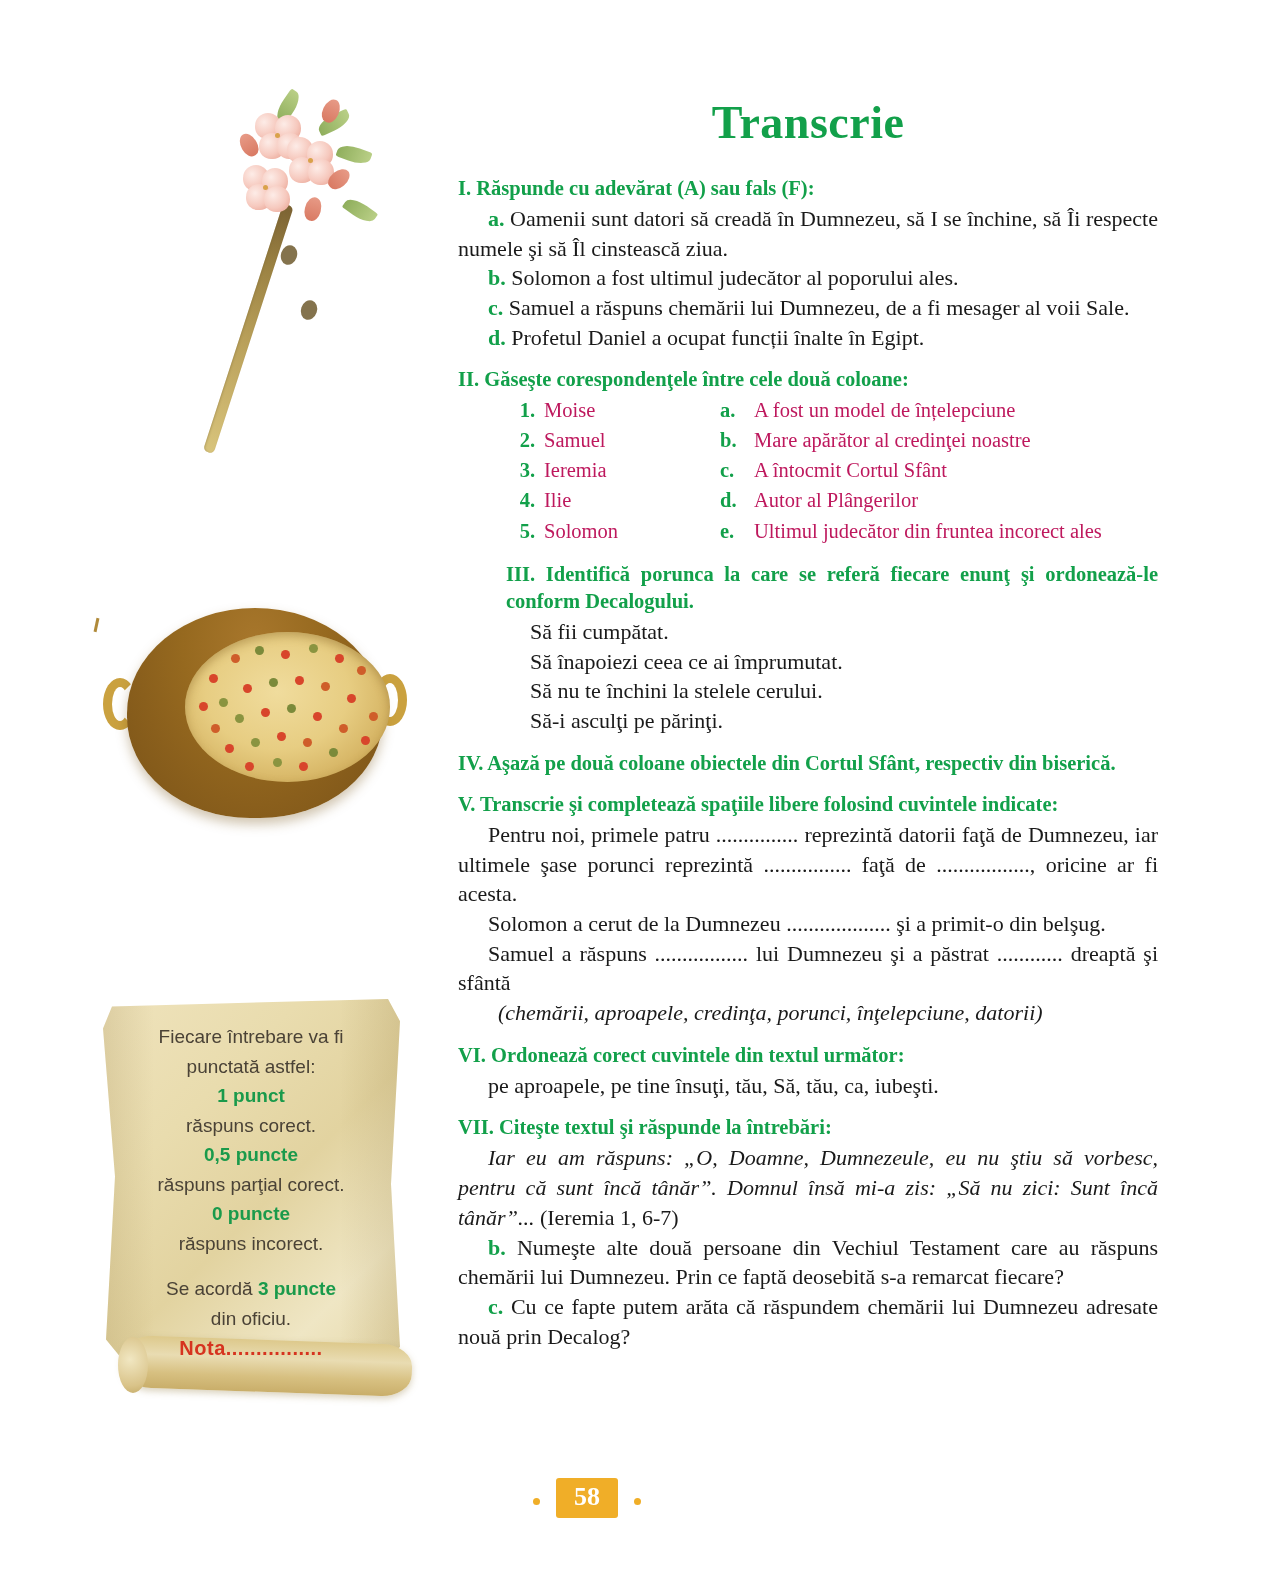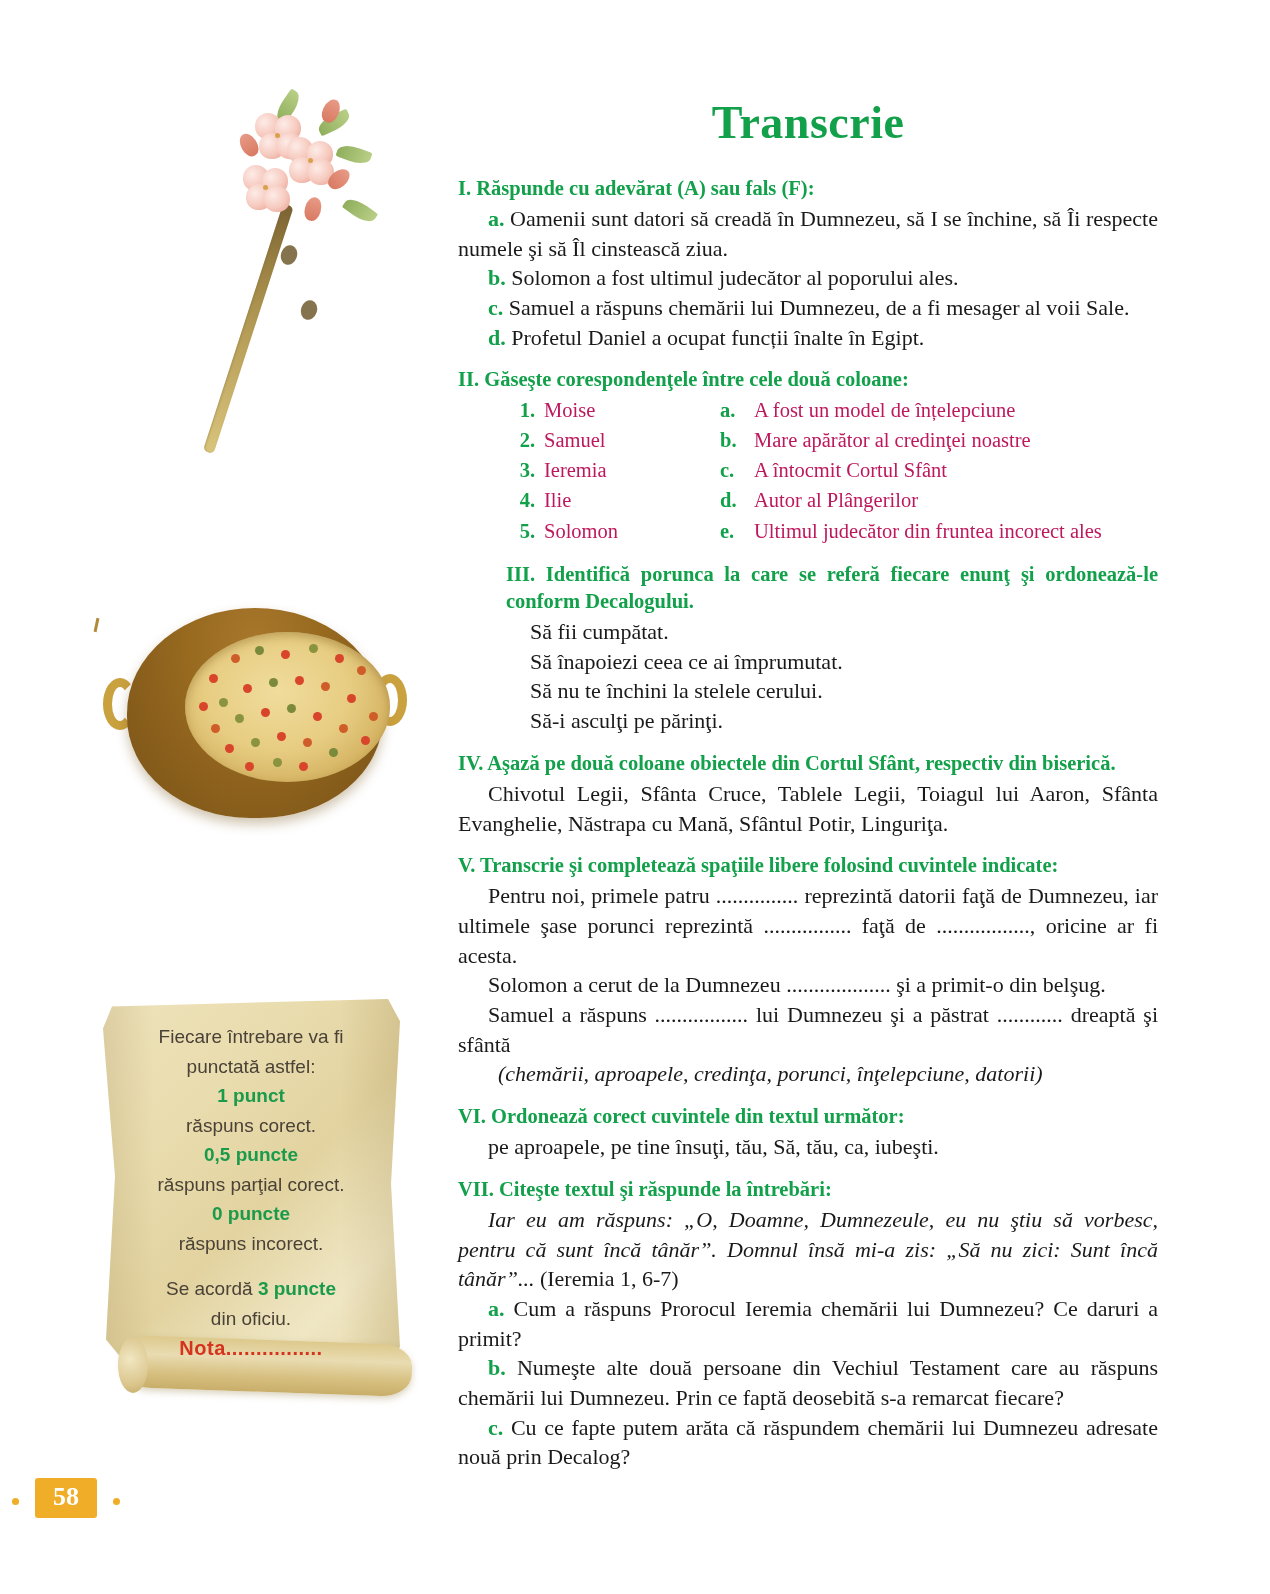--- a/index.html
+++ b/index.html
@@ -199,21 +199,21 @@
   table.match td.name { width: 176px; }
   table.match td.let { width: 34px; color: #12a04a; font-weight: bold; }
   .quote { font-style: italic; }
   .wordbank { font-style: italic; text-indent: 40px; display: block; }
 
   
   .footer {
     position: absolute;
     left: 0; top: 1478px;
     width: 1174px;
-    text-align: left;
+    text-align: center;
   }
   .pagebox {
     display: inline-block;
     background: #f0ae28;
     color: #ffffff;
     font-family: "Liberation Serif", serif;
     font-weight: bold;
     font-size: 26px;
     padding: 4px 18px 6px 18px;
     border-radius: 3px;
@@ -388,40 +388,38 @@
     <div class="blk">
       <p class="sec-head justify">III. Identifică porunca la care se referă fiecare enunţ şi ordonează-le conform Decalogului.</p>
       <p class="body-text center-ish">Să fii cumpătat.</p>
       <p class="body-text center-ish">Să înapoiezi ceea ce ai împrumutat.</p>
       <p class="body-text center-ish">Să nu te închini la stelele cerului.</p>
       <p class="body-text center-ish">Să-i asculţi pe părinţi.</p>
     </div>
 
     <div class="blk">
       <p class="sec-head">IV. Aşază pe două coloane obiectele din Cortul Sfânt, respectiv din biserică.</p>
-      <p class="body-text indent">Chivotul Legii, Sfânta Cruce, Tablele Legii, Toiagul lui Aaron, Sfânta Evanghelie, Năstrapa cu Mană, Sfântul Potir, Linguriţa.</p>
     </div>
 
     <div class="blk">
       <p class="sec-head">V. Transcrie şi completează spaţiile libere folosind cuvintele indicate:</p>
       <p class="body-text indent">Pentru noi, primele patru ............... reprezintă datorii faţă de Dumnezeu, iar ultimele şase porunci reprezintă ................ faţă de ................., oricine ar fi acesta.</p>
       <p class="body-text indent">Solomon a cerut de la Dumnezeu ................... şi a primit-o din belşug.</p>
       <p class="body-text indent">Samuel a răspuns .................  lui Dumnezeu şi a păstrat ............ dreaptă şi sfântă</p>
       <p class="body-text wordbank">(chemării, aproapele, credinţa, porunci, înţelepciune, datorii)</p>
     </div>
 
     <div class="blk">
       <p class="sec-head">VI. Ordonează corect cuvintele din textul următor:</p>
       <p class="body-text indent">pe aproapele, pe tine însuţi, tău, Să, tău, ca, iubeşti.</p>
     </div>
 
     <div class="blk">
       <p class="sec-head">VII. Citeşte textul şi răspunde la întrebări:</p>
       <p class="body-text indent"><span class="quote">Iar eu am răspuns: „O, Doamne, Dumnezeule, eu nu ştiu să vorbesc, pentru că sunt încă tânăr”. Domnul însă mi-a zis: „Să nu zici: Sunt încă tânăr”...</span> <span>(Ieremia 1, 6-7)</span></p>
-      <p class="body-text indent"><span class="lbl">a.</span><span> Cum a răspuns Prorocul Ieremia chemării lui Dumnezeu? Ce daruri a primit?</span></p>
       <p class="body-text indent"><span class="lbl">b.</span><span> Numeşte alte două persoane din Vechiul Testament care au răspuns chemării lui Dumnezeu. Prin ce faptă deosebită s-a remarcat fiecare?</span></p>
       <p class="body-text indent"><span class="lbl">c.</span><span> Cu ce fapte putem arăta că răspundem chemării lui Dumnezeu adresate nouă prin Decalog?</span></p>
     </div>
   </div>
 
   <div class="footer">
     <span class="dot"></span>
     <span class="pagebox">58</span>
     <span class="dot"></span>
   </div>

